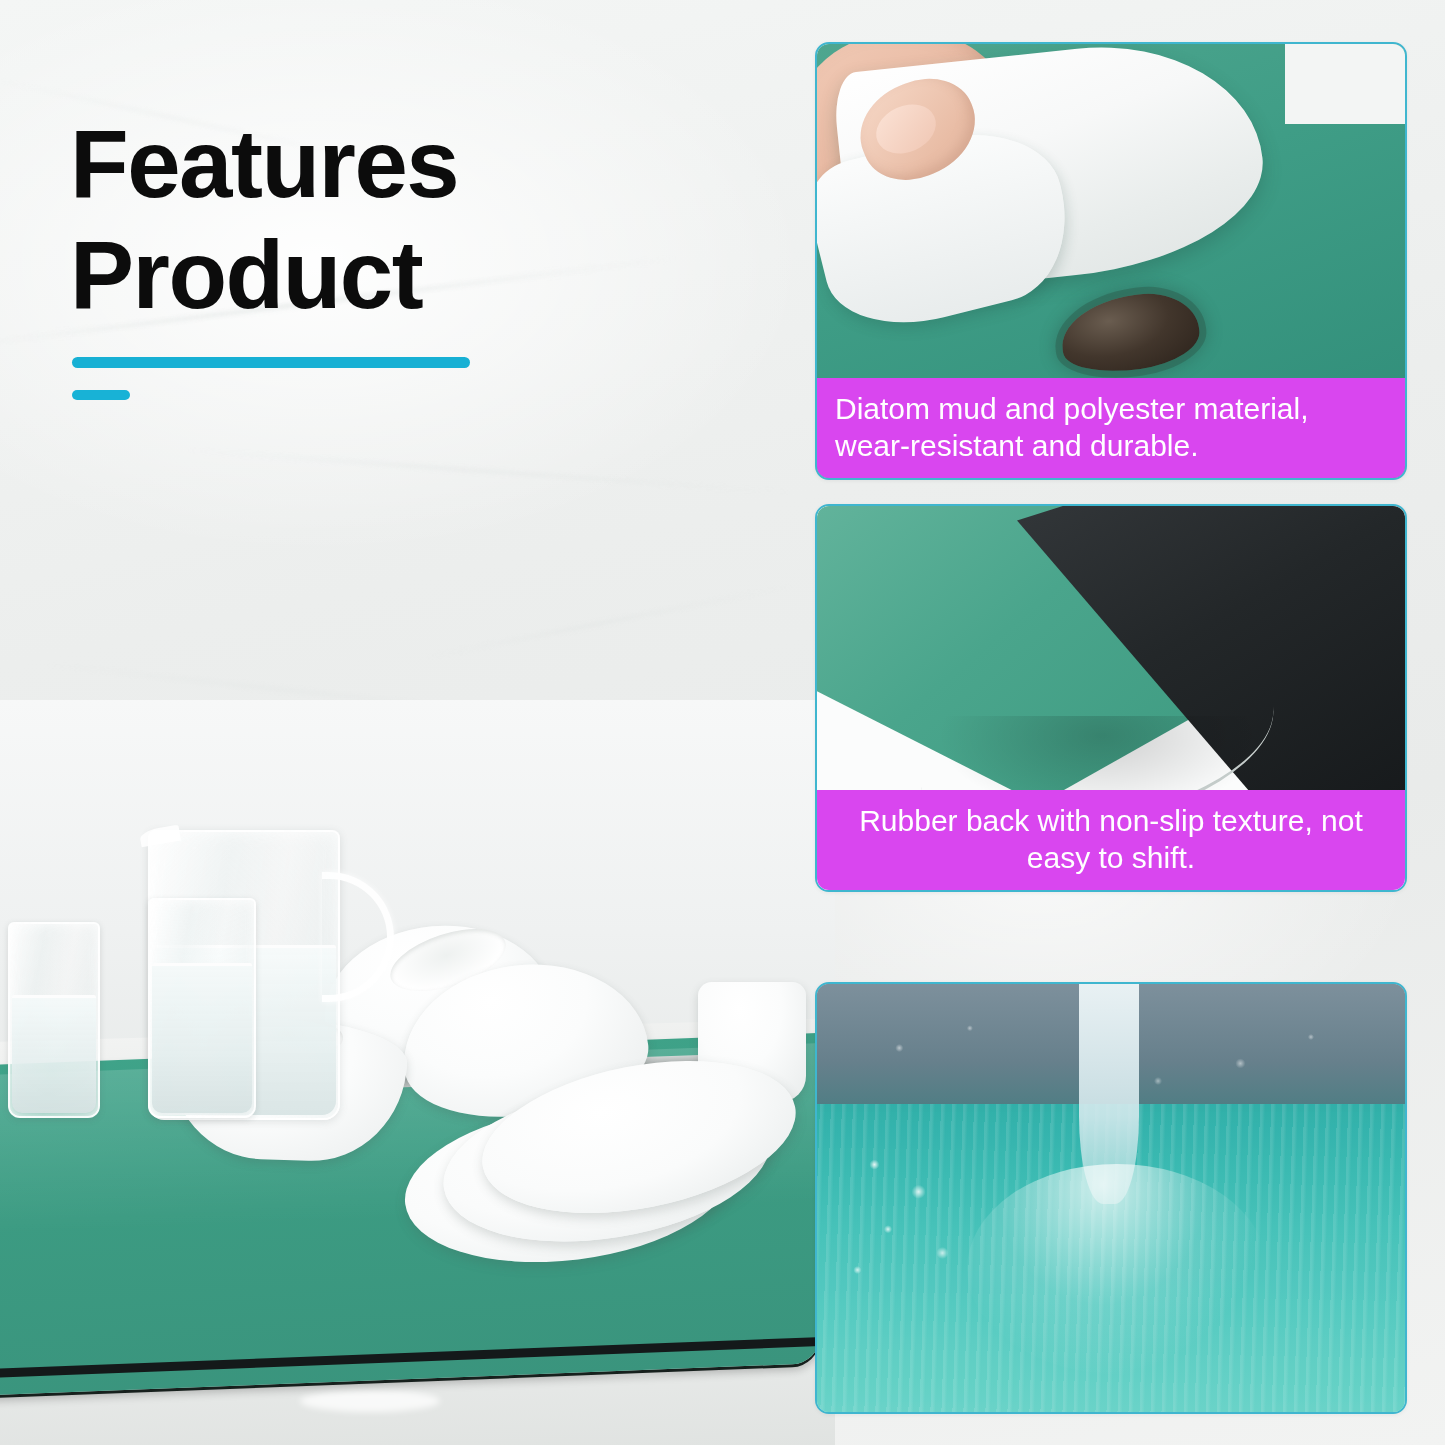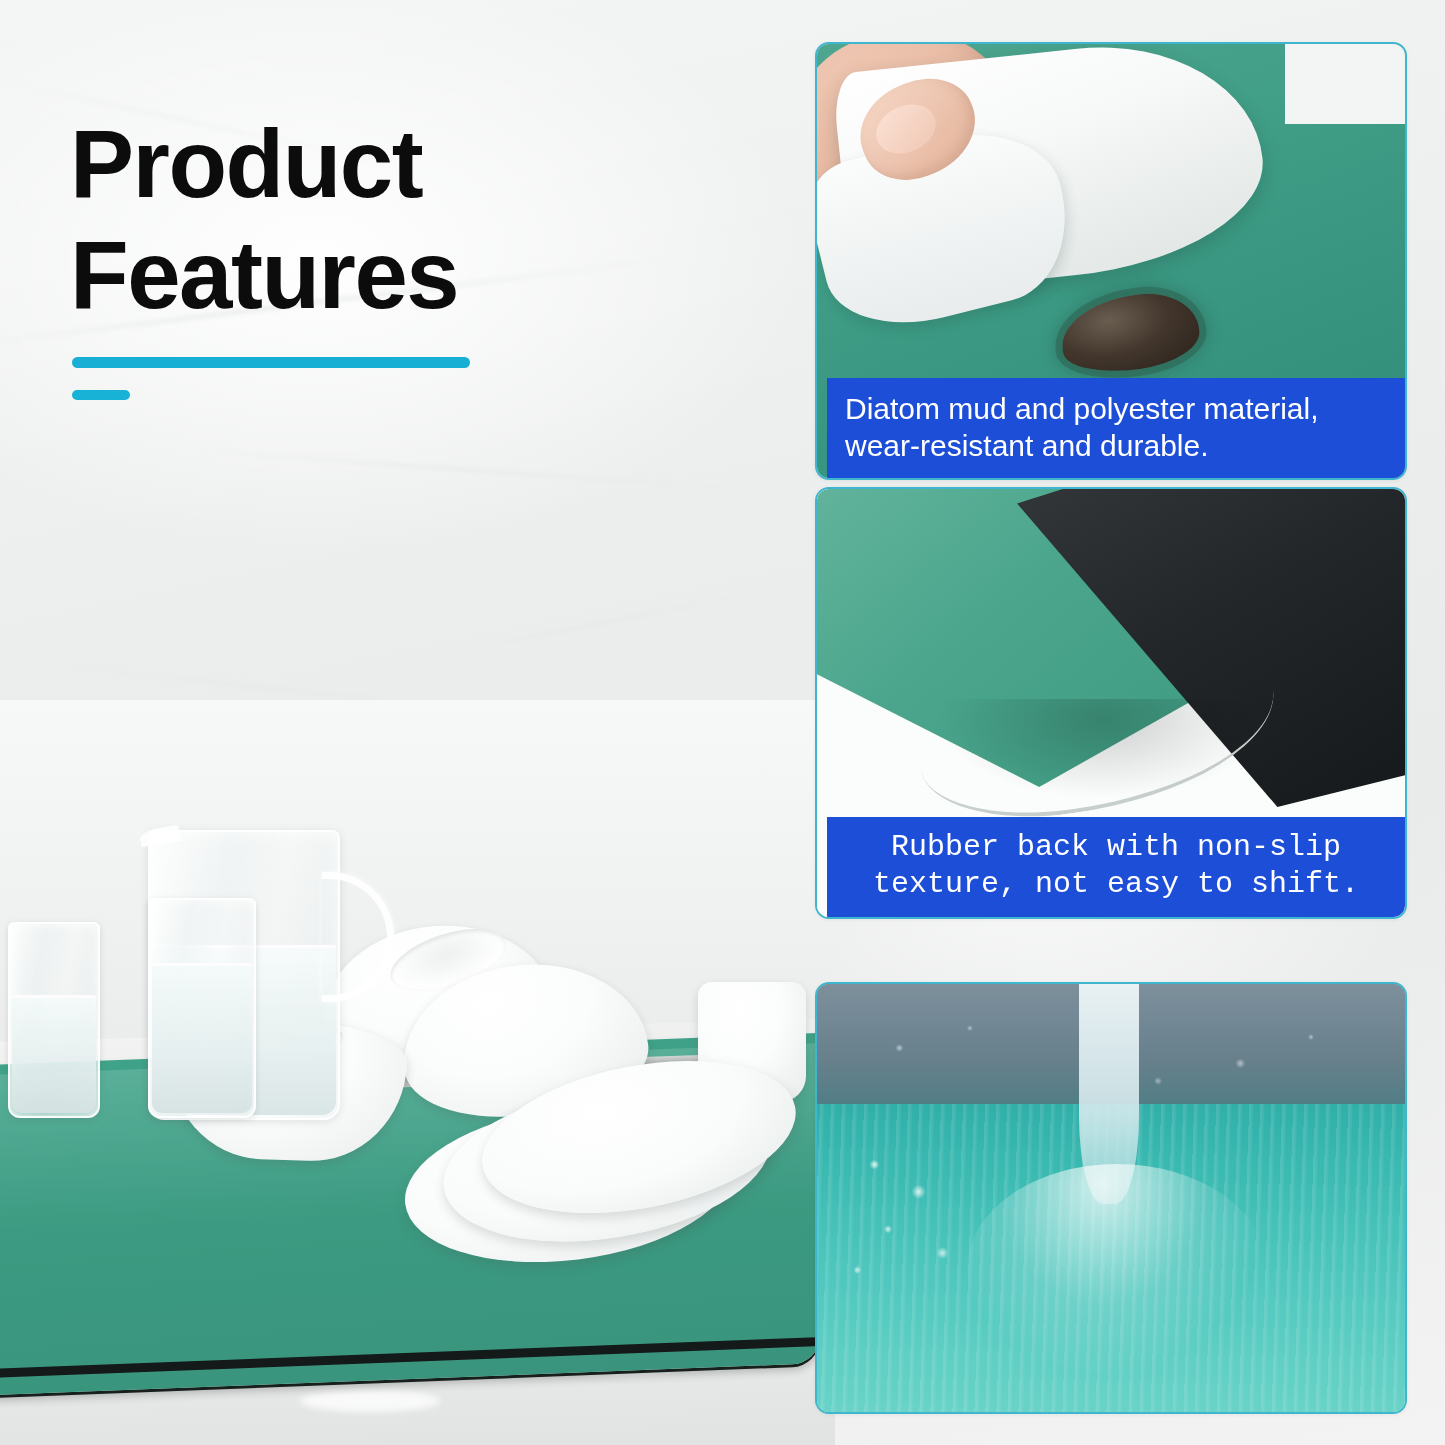--- a/index.html
+++ b/index.html
@@ -219,33 +219,32 @@
   .panel {
     position:absolute;
     left:815px; width:592px;
     border:2px solid #3fb6cf;
     border-radius:14px;
     overflow:hidden;
     background:#ffffff;
     box-shadow:0 1px 4px rgba(0,0,0,0.06);
   }
   .panel-1 { top:42px;  height:438px; }
-  .panel-2 { top:487px; height:432px;font-family:Liberation Mono, monospace; }
+  .panel-2 { top:504px; height:388px; }
   .panel-3 { top:982px; height:432px; }
 
   .panel-photo { position:absolute; left:0; top:0; width:100%; overflow:hidden; }
 
   .caption {
     position:absolute; left:0; right:0; bottom:0;
-    background:#1d4ed8;
+    background:#d946ef;
     color:#ffffff;
     font-size:30px;
     line-height:1.24;
     padding:12px 18px 14px 18px;
-    margin-left:10px;
   }
   .caption.center { text-align:center; }
 
   
   .p1-photo { height:100%; background:linear-gradient(160deg,#4fa68f 0%, #3f9d86 40%, #2f8c78 100%); }
   .p1-white-bg {
     position:absolute; right:0; top:0; width:120px; height:80px;
     background:#f3f5f4;
   }
   .p1-hand {
@@ -361,22 +360,22 @@
 
   <div class="bg-marble">
     <div class="bg-vein v1"></div>
     <div class="bg-vein v2"></div>
     <div class="bg-vein v3"></div>
     <div class="bg-vein v4"></div>
     <div class="bg-vein v5"></div>
   </div>
 
   <div class="title">
+    <div>Features</div>
     <div>Product</div>
-    <div>Features</div>
   </div>
   <div class="rule-long"></div>
   <div class="rule-short"></div>
 
   <div class="hero">
     <div class="hero-wall"></div>
     <div class="hero-counter"></div>
     <div class="hero-counter-edge"></div>
     <div class="hero-counter-front"></div>
 

